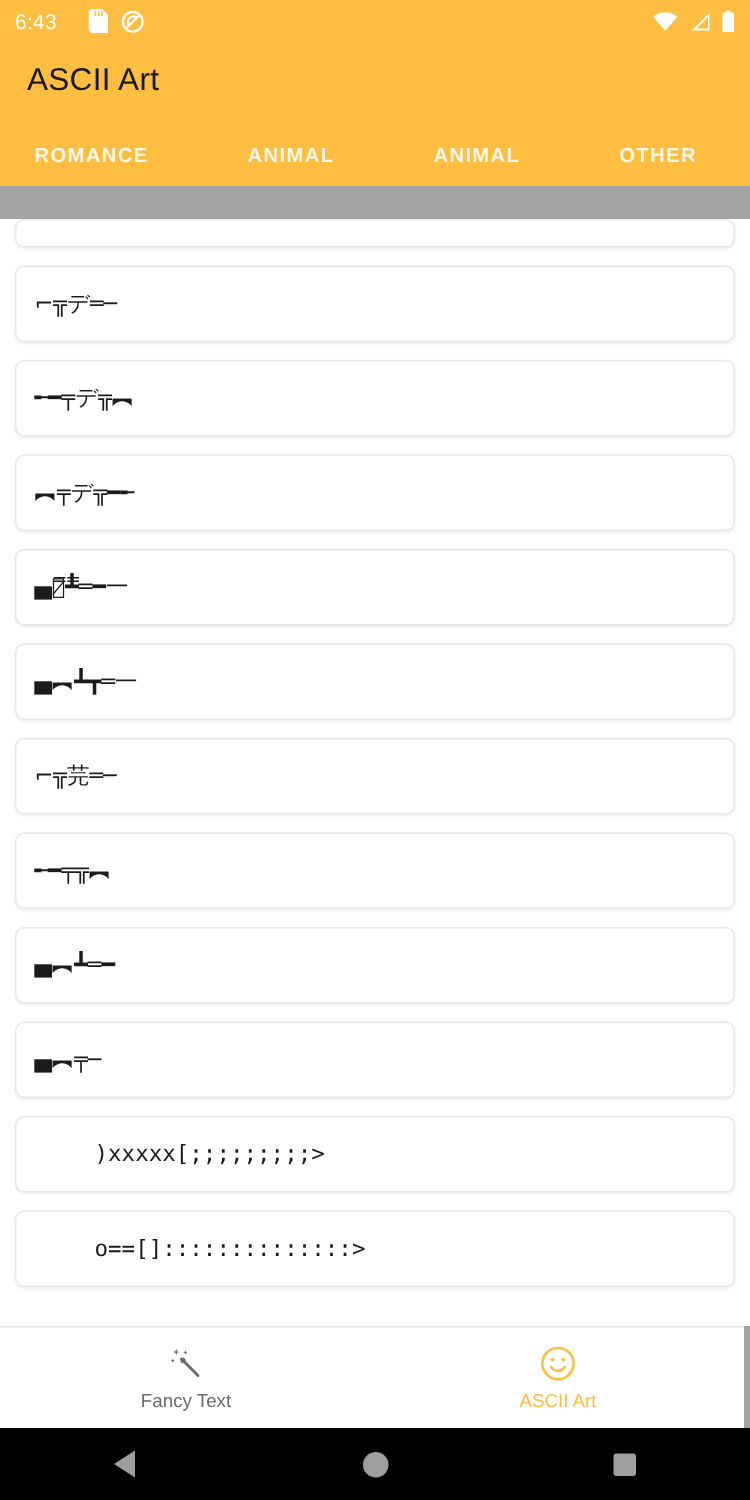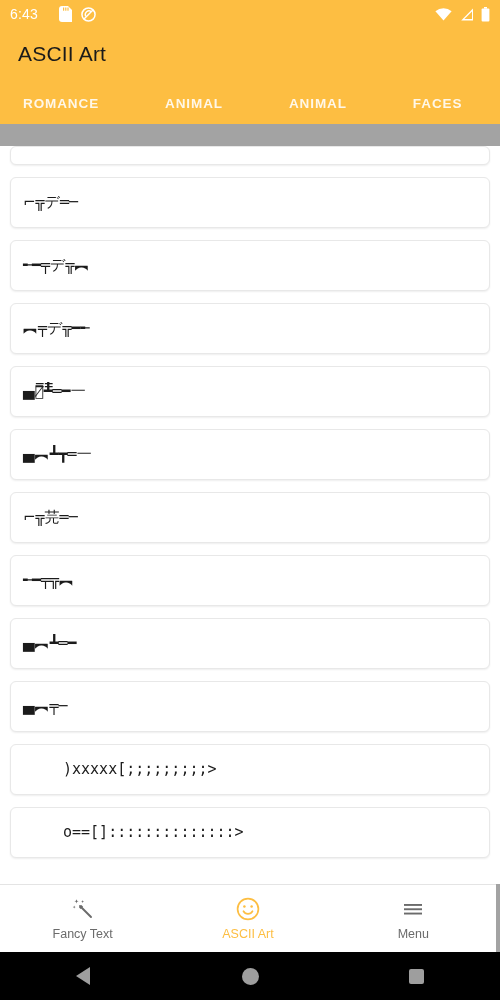--- a/index.html
+++ b/index.html
@@ -157,21 +157,21 @@
     <div class="tab">
         <span>ROMANCE</span>
       </div>
     <div class="tab">
         <span>ANIMAL</span>
       </div>
     <div class="tab">
         <span>ANIMAL</span>
       </div>
     <div class="tab">
-        <span>FACES</span>
+        <span>OTHER</span>
       </div>
   </div>
 
   <div class="list">
     <div class="card partial">
       <span class="art"></span>
     </div>
     <div class="card">
       <span class="art">⌐╦デ═─</span>
     </div>
@@ -228,30 +228,20 @@
         <svg width="26" height="26" viewBox="0 0 26 26">
           <circle cx="13" cy="13" r="10.4" fill="none" stroke="#FDBE42" stroke-width="1.7"></circle>
           <circle cx="9.4" cy="10.4" r="1.25" fill="#FDBE42"></circle>
           <circle cx="16.6" cy="10.4" r="1.25" fill="#FDBE42"></circle>
           <path d="M8.5 15.2a5.2 5.2 0 0 0 9 0" fill="none" stroke="#FDBE42" stroke-width="1.7" stroke-linecap="round"></path>
         </svg>
       </span>
       <span class="lbl">ASCII Art</span>
     </div>
 
-    <div class="navitem">
-      <span class="navicon ic">
-        <svg width="26" height="26" viewBox="0 0 26 26">
-          <rect x="4" y="8" width="18" height="1.9" fill="#6b6b6b"></rect>
-          <rect x="4" y="12.3" width="18" height="1.9" fill="#6b6b6b"></rect>
-          <rect x="4" y="16.6" width="18" height="1.9" fill="#6b6b6b"></rect>
-        </svg>
-      </span>
-      <span class="lbl">Menu</span>
-    </div>
   </div>
 
   <div class="androidnav">
     <div class="an-slot">
       <span class="an-back"></span>
     </div>
     <div class="an-slot">
       <span class="an-home"></span>
     </div>
     <div class="an-slot">

